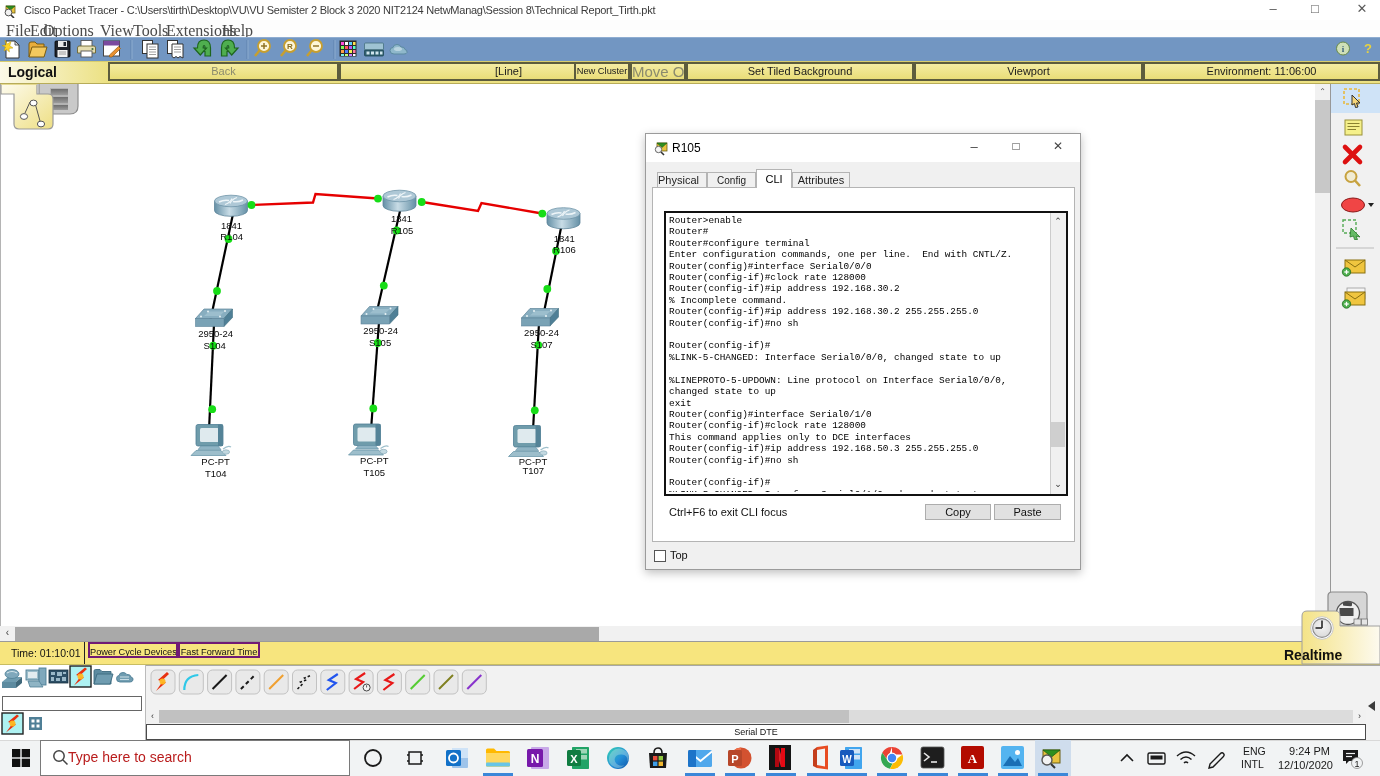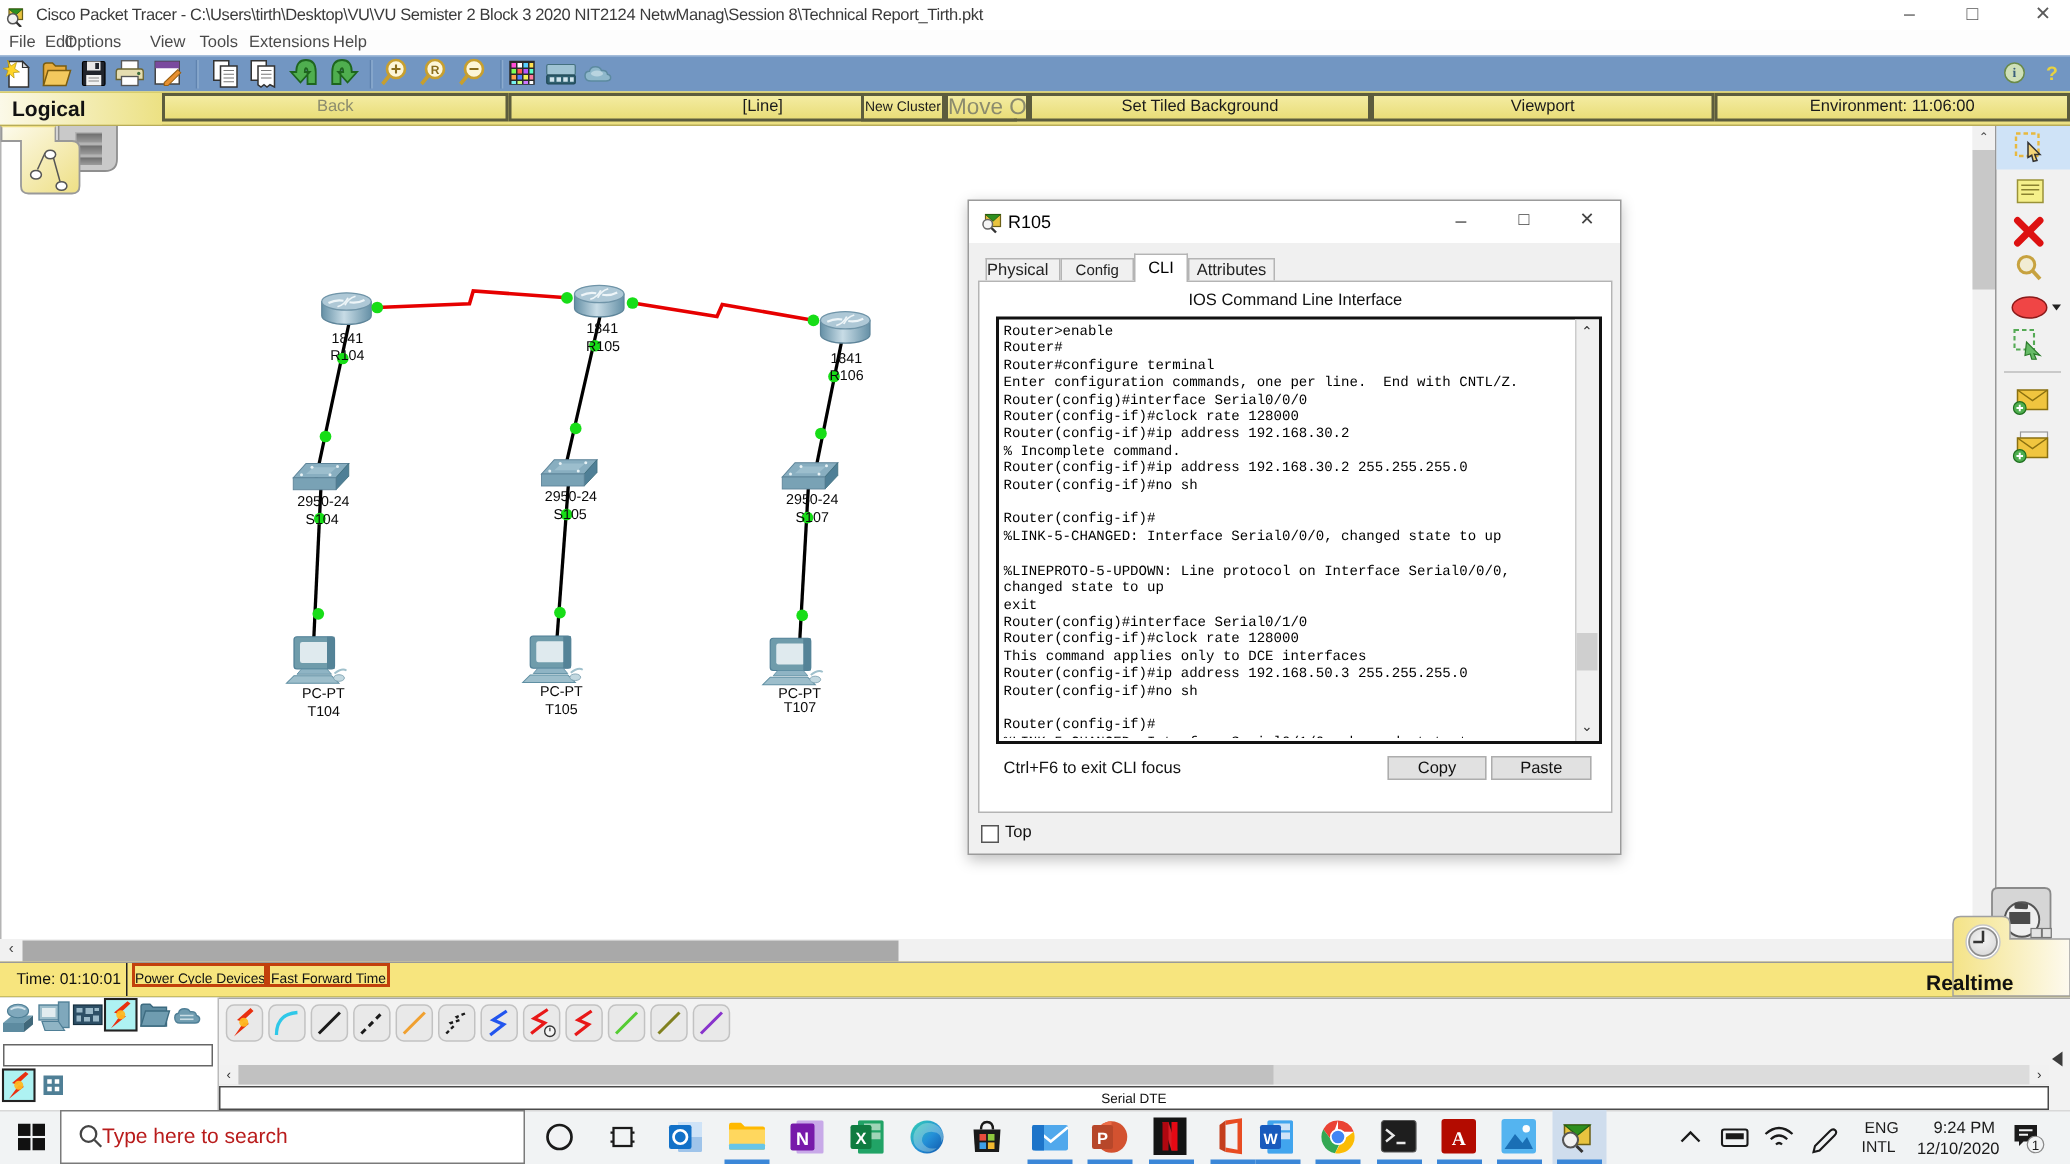--- a/index.html
+++ b/index.html
@@ -5,40 +5,40 @@
   * { margin:0; padding:0; box-sizing:border-box; }
   html,body { width:1380px; height:776px; overflow:hidden; }
   body { font-family:"Liberation Sans", sans-serif; position:relative; background:#fff; }
   .abs { position:absolute; }
   
   #titlebar { left:0; top:0; width:1380px; height:20px; background:#ffffff; }
   #title-text { left:24px; top:4px; font-size:11px; letter-spacing:-0.25px; color:#3b3b3b; white-space:nowrap; }
   .wbtn { top:0px; width:20px; height:18px; color:#5a5a5a; font-size:13px; text-align:center; line-height:18px; }
   
   #menubar { left:0; top:20px; width:1380px; height:17px; background:#fdfdfd; }
-  .menuitem { position:absolute; top:22px; font-size:11px; color:#4a4a4a; }
+  .menuitem { position:absolute; top:22px; font-size:16px; color:#4a4a4a;font-family:Liberation Serif, serif; }
   
   #toolbar { left:0; top:37px; width:1380px; height:24px; background:#7296c2; border-top:1px solid #8fadd1; }
   
   #locbar { left:0; top:61px; width:1380px; height:23px; background:#ece183; border-top:1px solid #d8cd6d; border-bottom:1px solid #b7ac59; }
   .locbtn { position:absolute; height:19px; white-space:nowrap; overflow:hidden; border:2px solid #5c5c3d; background:linear-gradient(#f4eca2,#e9dd78); font-size:11px; text-align:center; line-height:15px; color:#1a1a1a; }
   #logical-label { left:8px; top:64px; font-size:14px; font-weight:bold; color:#111; }
   
   #canvas { left:0; top:84px; width:1315px; height:542px; background:#ffffff; border-left:1px solid #b4b4b4; }
   
   #vscroll { left:1315px; top:84px; width:15px; height:542px; background:#f1f1f1; }
   #vthumb { left:1315px; top:100px; width:15px; height:93px; background:#c8c8c8; }
   
   #righttb { left:1330px; top:84px; width:50px; height:557px; background:#f1f1f1; border-left:1px solid #989898; }
   
   #hscroll { left:0; top:626px; width:1334px; height:15px; background:#f1f1f1; }
   #hthumb { left:15px; top:627px; width:584px; height:14px; background:#a9a9a9; }
   
   #timebar { left:0; top:641px; width:1380px; height:24px; background:#f7e57e; border-top:1px solid #9a9a9a; border-bottom:1px solid #c8bd62; }
-  .tmbtn { position:absolute; height:16px; white-space:nowrap; overflow:hidden; border:2px solid #c2410c; background:#f7e57e; font-size:11px; text-align:center; line-height:16px; color:#111; }
+  .tmbtn { position:absolute; height:16px; white-space:nowrap; overflow:hidden; border:2px solid #701a75; background:#f7e57e; font-size:11px; text-align:center; line-height:16px; color:#111; }
   
   #palette { left:0; top:665px; width:1380px; height:75px; background:#f2f2f2; border-top:1px solid #a8a8a8; }
   #palette-left { left:0; top:665px; width:146px; height:75px; background:#ffffff; border-right:1px solid #bbb; }
   #connscroll { left:146px; top:710px; width:1220px; height:13px; background:#dcdcdc; }
   #serialbar { left:146px; top:724px; width:1220px; height:16px; background:#ffffff; border:1px solid #4a4a4a; font-size:9px; color:#111; text-align:center; line-height:14px; }
   
   #taskbar { left:0; top:740px; width:1380px; height:36px; background:#f1f3f4; border-top:1px solid #d8d8d8; }
   #searchbox { left:40px; top:740px; width:310px; height:36px; background:#ffffff; border:1px solid #7a7a7a; }
 </style>
 </head>
@@ -465,21 +465,20 @@
   <div class="abs" style="left:318px;top:5px;width:20px;text-align:center;font-size:13px;color:#444">–</div>
   <div class="abs" style="left:360px;top:5px;width:20px;text-align:center;font-size:12px;color:#444">□</div>
   <div class="abs" style="left:402px;top:5px;width:20px;text-align:center;font-size:12px;color:#444">✕</div>
 
   <div class="abs" style="left:11px;top:38px;width:50px;height:15px;background:#f0f0f0;border:1px solid #b4b4b4;border-bottom:none;font-size:11px;line-height:15px;color:#222">Physical</div>
   <div class="abs" style="left:61px;top:38px;width:49px;height:15px;background:#f0f0f0;border:1px solid #b4b4b4;border-bottom:none;font-size:10px;text-align:center;line-height:15px;color:#222">Config</div>
   <div class="abs" style="left:110px;top:35px;width:36px;height:19px;background:#ffffff;border:1px solid #b4b4b4;border-bottom:none;font-size:11px;text-align:center;line-height:18px;color:#000;z-index:3">CLI</div>
   <div class="abs" style="left:146px;top:38px;width:58px;height:30px;background:#f0f0f0;border:1px solid #b4b4b4;border-bottom:none;font-size:11px;text-align:center;line-height:15px;color:#222">Attributes</div>
 
   <div class="abs" style="left:6px;top:53px;width:423px;height:355px;background:#ffffff;border:1px solid #b4b4b4"></div>
-  <div class="abs" style="left:6px;top:60px;width:423px;text-align:center;font-size:11px;color:#111">IOS Command Line Interface</div>
 
   <div class="abs" style="left:18px;top:77px;width:404px;height:285px;background:#ffffff;border:2px solid #111"></div>
   <pre class="abs" style="left:23px;top:81px;width:376px;height:277px;overflow:hidden;font-family:'Liberation Mono',monospace;font-size:9.4px;line-height:11.4px;color:#000">Router&gt;enable
 Router#
 Router#configure terminal
 Enter configuration commands, one per line.  End with CNTL/Z.
 Router(config)#interface Serial0/0/0
 Router(config-if)#clock rate 128000
 Router(config-if)#ip address 192.168.30.2
 % Incomplete command.

